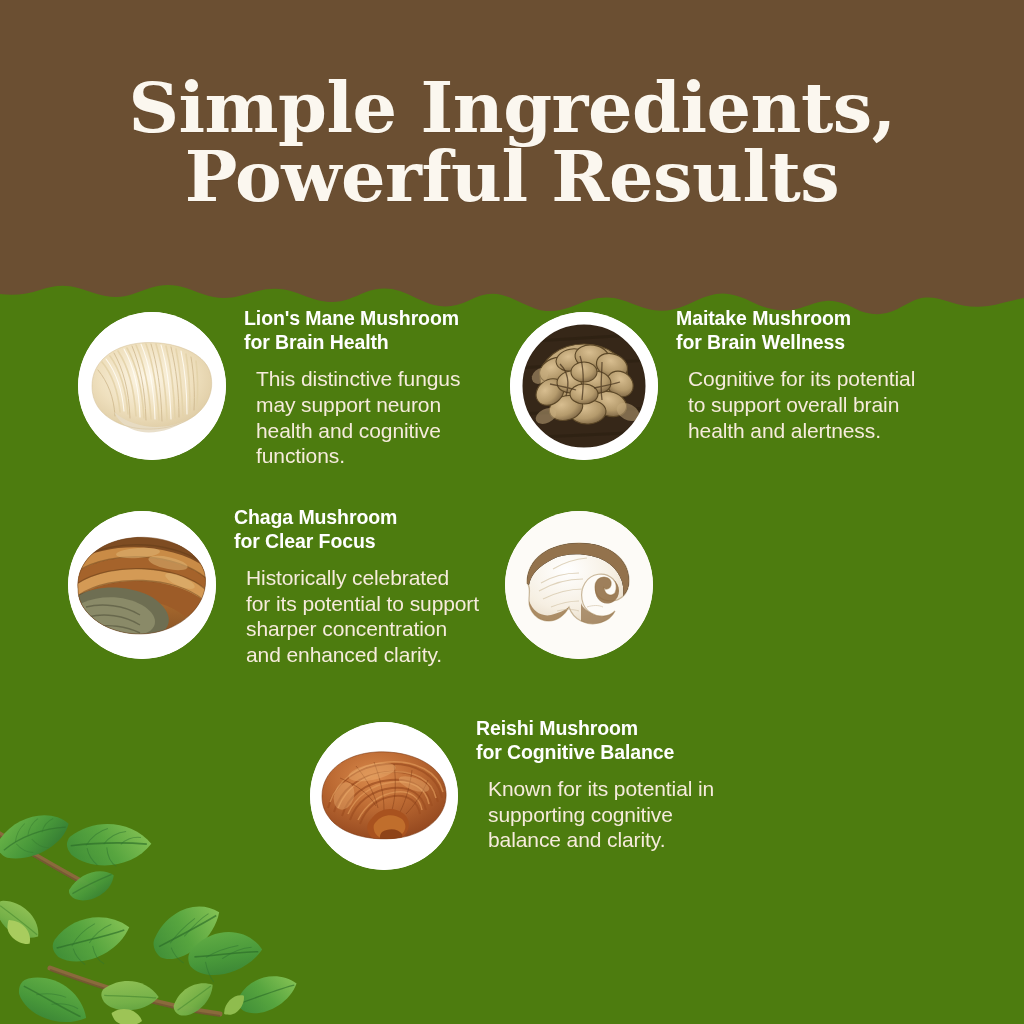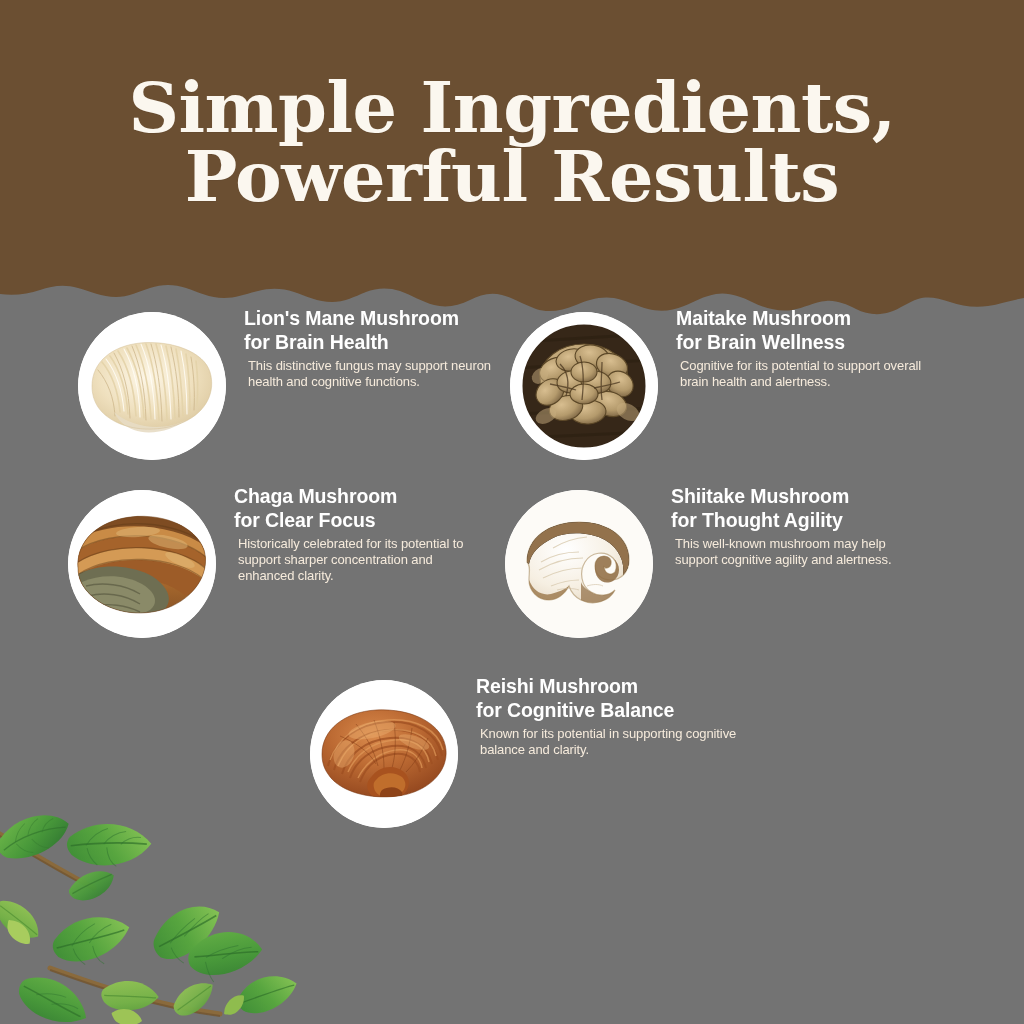--- a/index.html
+++ b/index.html
@@ -11,21 +11,21 @@
   body {
     font-family: "Liberation Sans", sans-serif;
     background: #BA853B;
     position: relative;
   }
   #poster {
     position: absolute;
     inset: 0;
     width: 1024px; height: 1024px;
     overflow: hidden;
-    background: #737373;
+    background: #4d7c0f;
   }
 
   
   .header-band {
     position: absolute;
     top: 0; left: 0;
     width: 1024px; height: 340px;
     z-index: 1;
   }
   .header-band svg { display: block; width: 1024px; height: 340px; }
@@ -102,24 +102,24 @@
     color: #FFFFFF;
     font-weight: bold;
     font-size: 19.5px;
     line-height: 1.24;
     letter-spacing: -0.1px;
     margin: 0 0 1px 0;
     white-space: pre-line;
   }
   .card-desc {
     color: #F6EBDC;
-    font-size: 13px;
+    font-size: 21px;
     line-height: 1.22;
     letter-spacing: -0.1px;
-    margin: 4px;
+    margin: 12px;
     font-weight: normal;
   }
 
   
   .leaves {
     position: absolute;
     left: -10px; bottom: -6px;
     width: 330px; height: 230px;
     z-index: 5;
     pointer-events: none;
@@ -429,25 +429,20 @@
                 <path d="M46,96 C56,92 66,90 74,90"></path>
                 <path d="M48,58 C58,52 70,48 82,47"></path>
               </g>
               <g stroke="#CBBA9C" stroke-width="0.8" fill="none" opacity="0.7">
                 <path d="M52,100 C60,98 68,98 74,100"></path>
                 <path d="M82,96 C88,94 94,94 98,96"></path>
               </g>
             </svg>
           </div>
         </div>
-        <div class="text">
-          <p class="card-title">Shiitake Mushroom
-for Thought Agility</p>
-          <p class="card-desc">This well-known mushroom may help support cognitive agility and alertness.</p>
-        </div>
       </div>
 
     </div>
 
     <div class="row row-3">
       <div class="card">
         <div class="photo">
           <div class="inner">
             <svg viewBox="0 0 148 148" aria-hidden="true">
               <rect width="148" height="148" fill="#FFFFFF"></rect>

